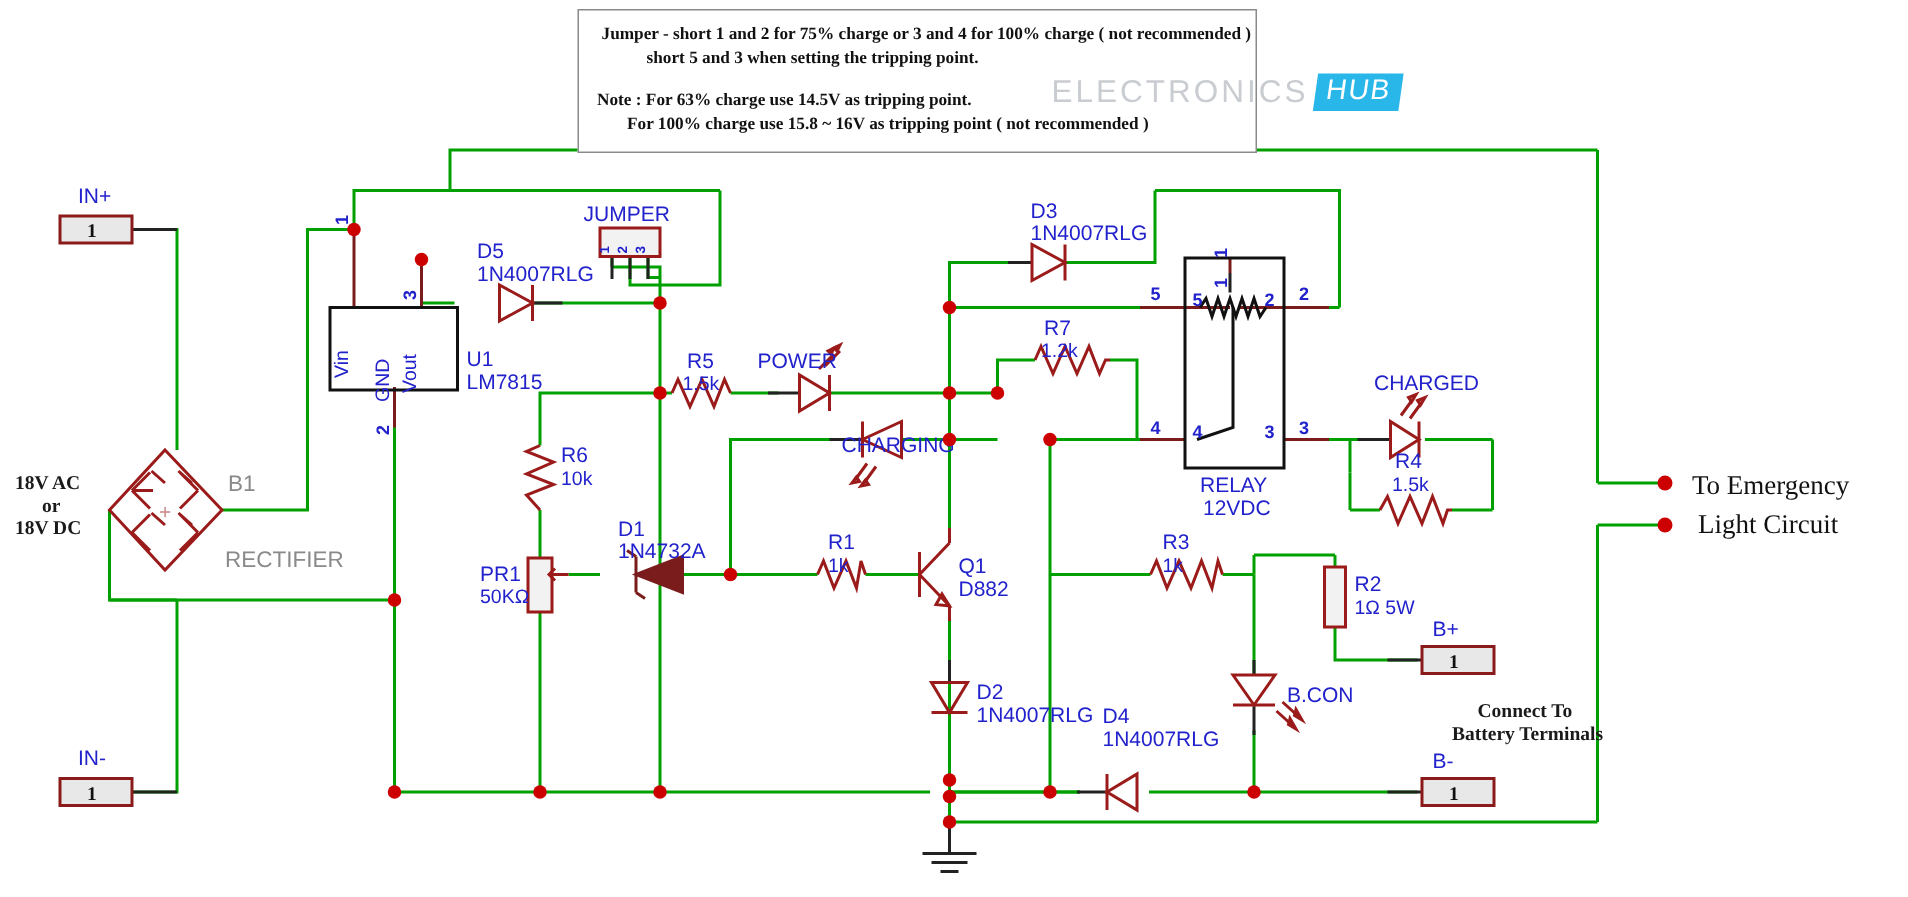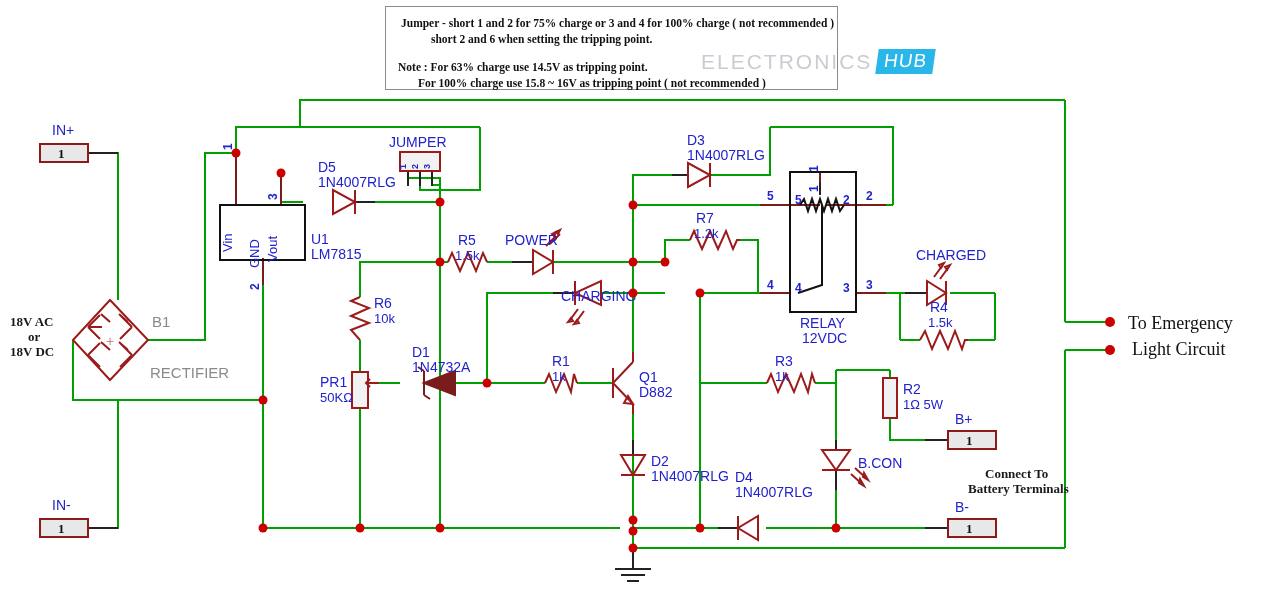--- a/index.html
+++ b/index.html
@@ -425,23 +425,23 @@
       <text class="serif-big" x="1128" y="329">To Emergency</text>
       <text class="serif-big" x="1132" y="355">Light Circuit</text>
     </g>
     <g>
       <text class="serif" x="985" y="478">Connect To</text>
       <text class="serif" x="968" y="493">Battery Terminals</text>
     </g>
 
   </svg>
 
-  <div id="notebox" style="left:385px;top:6px;width:453px;height:84px;padding-left:10px;">
+  <div id="notebox" style="left:385px;top:6px;width:453px;height:96px;padding-left:10px;">
     <div class="noteline" style="position:absolute;left:15px;top:10px;">Jumper - short 1 and 2 for 75% charge or 3 and 4 for 100% charge ( not recommended )</div>
-    <div class="noteline" style="position:absolute;left:45px;top:26px;">short 2 and 6 when setting the tripping point.</div>
+    <div class="noteline" style="position:absolute;left:45px;top:26px;">short 5 and 3 when setting the tripping point.</div>
     <div class="noteline" style="position:absolute;left:12px;top:54px;">Note : For 63% charge use 14.5V as tripping point.</div>
     <div class="noteline" style="position:absolute;left:32px;top:70px;">For 100% charge use 15.8 ~ 16V as tripping point ( not recommended )</div>
 
     <div id="logo" style="left:315px;top:42px;">
       <span class="lg1">ELECTRONICS</span>
       <span class="lg2">HUB</span>
     </div>
   </div>
 
 </div>

